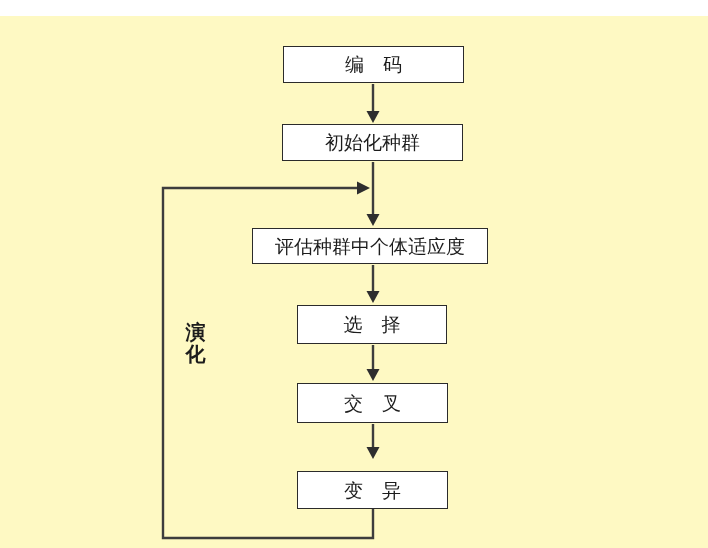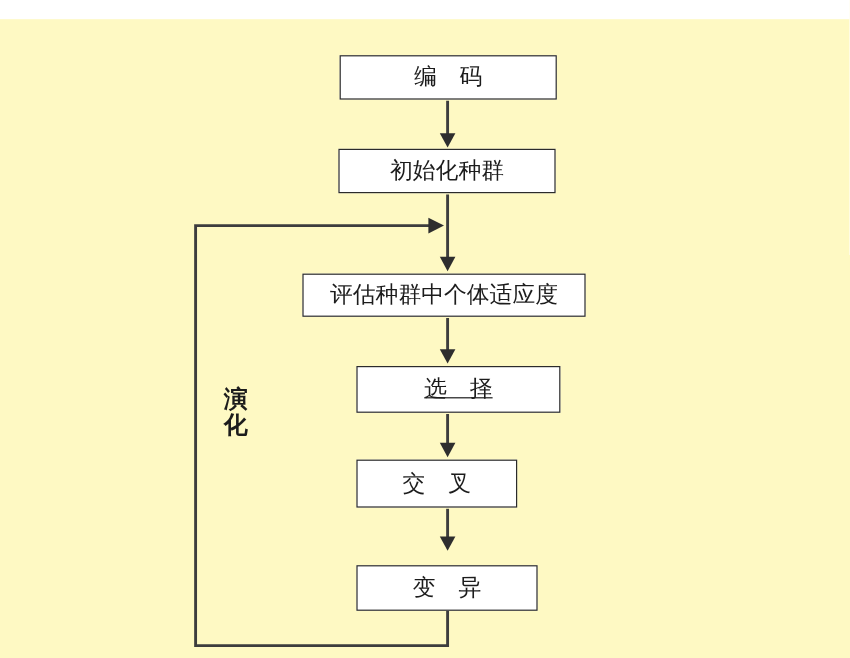--- a/index.html
+++ b/index.html
@@ -54,22 +54,22 @@
     text-orientation: upright;
     letter-spacing: 24px;
     font-size: 20px;
     font-weight: bold;
     color: #1c1c1c;
   }
   
   .n0 { left: 283px; top: 30px;  width: 181px; height: 37px; }
   .n1 { left: 282px; top: 108px; width: 181px; height: 37px; }
   .n2 { left: 252px; top: 212px; width: 236px; height: 36px; }
-  .n3 { left: 297px; top: 289px; width: 170px; height: 39px; text-decoration: underline; }
-  .n4 { left: 297px; top: 367px; width: 134px; height: 40px; }
+  .n3 { left: 297px; top: 289px; width: 150px; height: 39px; }
+  .n4 { left: 297px; top: 367px; width: 151px; height: 40px; }
   .n5 { left: 297px; top: 455px; width: 151px; height: 38px; }
 </style>
 </head>
 <body>
 
 <div class="canvas">
 
   <svg class="arrow-layer" viewBox="0 0 708 548" xmlns="http://www.w3.org/2000/svg">
 
     <g>

